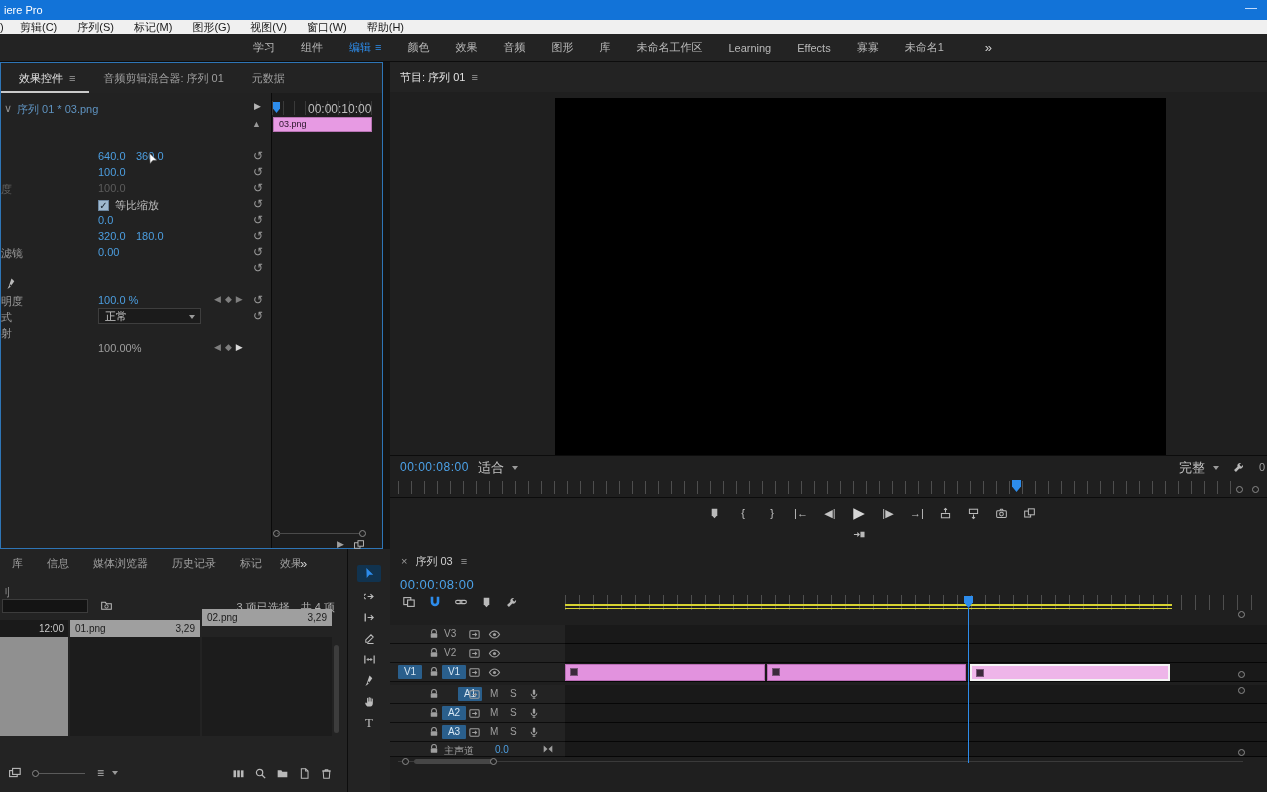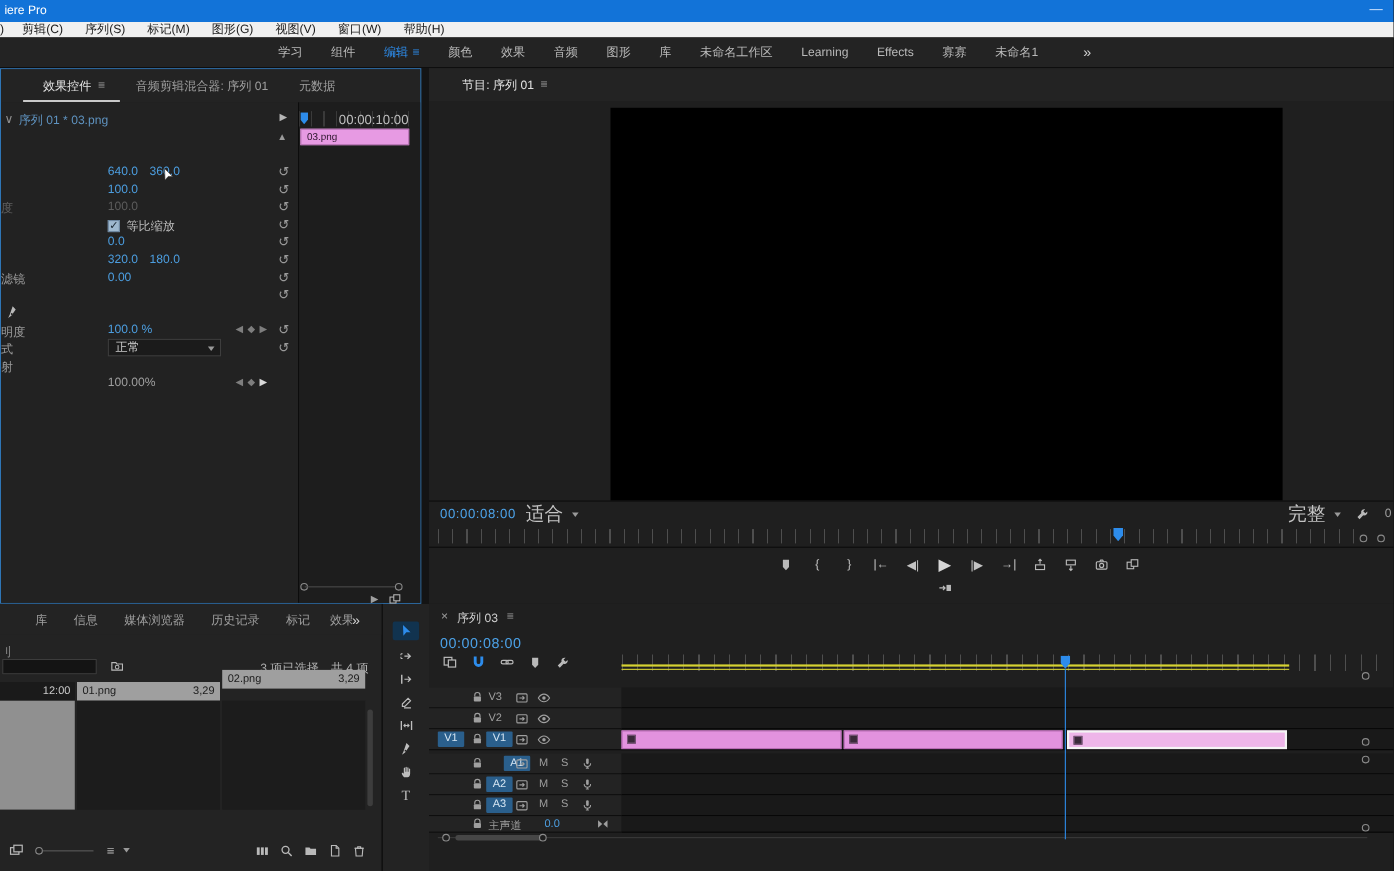--- a/index.html
+++ b/index.html
@@ -19,21 +19,21 @@
   .menubar .frag { width:10px; overflow:hidden; color:#1a1a1a; }
 
   
   .wsbar { left:0; top:34px; width:1267px; height:28px; background:#232323; font-size:11px; display:flex; align-items:center; padding-left:240px; border-bottom:1px solid #0d0d0d; }
   .ws-tab { padding:0 13px; color:#b9b9b9; white-space:nowrap; }
   .ws-tab.active { color:#2d8ceb; }
   .ws-menu { color:#2d8ceb; margin-left:4px; }
   .ws-more { margin-left:28px; color:#cfcfcf; font-size:13px; }
 
   
-  .ptabs { height:30px; display:flex; align-items:center; font-size:11px; color:#9f9f9f; background:#232323;padding-left:20px; }
+  .ptabs { height:30px; display:flex; align-items:center; font-size:11px; color:#9f9f9f; background:#232323; }
   .ptab { padding:0 14px; white-space:nowrap; height:30px; display:flex; align-items:center; }
   .ptab.active { color:#e3e3e3; box-shadow:inset 0 -2px 0 #c9c9c9; }
   .pmenu { color:#9f9f9f; margin-left:6px; }
 
   
   .ec-panel { left:0; top:62px; width:383px; height:487px; background:#232323; border:1px solid #2e75b6; }
   .ec-content { position:absolute; left:0; top:30px; right:0; bottom:0; background:#222222; }
   .ec-divider { position:absolute; left:270px; top:0; bottom:0; width:1px; background:#0a0a0a; }
   .ec-mini { position:absolute; left:271px; top:0; right:0; bottom:0; background:#1d1d1d; }
   .ec-ruler { position:absolute; left:0; top:8px; right:0; height:14px;
@@ -57,21 +57,21 @@
   .ec-hscroll { position:absolute; left:272px; top:437px; width:93px; height:7px; }
   .ec-hscroll .line { position:absolute; left:4px; right:4px; top:3px; height:1px; background:#4a4a4a; }
   .knob { width:7px; height:7px; border:1px solid #8a8a8a; border-radius:50%; background:#1f1f1f; }
   .cursor-svg { position:absolute; left:145px; top:59px; }
 
   
   .program { left:390px; top:62px; width:877px; height:487px; background:#1f1f1f; }
   .video { position:absolute; left:165px; top:36px; width:611px; height:357px; background:#000; }
   .pm-bar { position:absolute; left:0; top:393px; width:877px; height:23px; border-top:1px solid #0c0c0c; font-size:12px; }
   .tc-blue { color:#4ca2e8; font-weight:normal; letter-spacing:.5px; }
-  .pm-dd { position:absolute; height:16px; background:transparent; color:#c3c3c3; font-size:17px; line-height:16px; padding-right:14px; }
+  .pm-dd { position:absolute; height:16px; background:transparent; color:#c3c3c3; font-size:13px; line-height:16px; padding-right:14px; }
   .pm-dd .tri { position:absolute; right:0; top:6px; }
   .pm-scrub { position:absolute; left:8px; top:419px; width:840px; height:13px;
     background:repeating-linear-gradient(to right,#4e4e4e 0 1px,transparent 1px 13px); }
   .pm-phead { position:absolute; left:622px; top:418px; width:9px; height:12px; background:#2d8ceb; clip-path:polygon(0 0,100% 0,100% 55%,50% 100%,0 55%); }
   .pm-sep { position:absolute; left:0; top:435px; width:877px; height:1px; background:#0c0c0c; }
   .transport { position:absolute; left:318px; top:442px; display:flex; align-items:center; gap:15px; color:#c3c3c3; font-size:11px; }
   .transport .g { min-width:14px; text-align:center; }
   .transport .big { font-size:15px; color:#d6d6d6; }
   .sub-tr { position:absolute; left:463px; top:466px; color:#c3c3c3; }
   .icon { color:#b9b9b9; }

